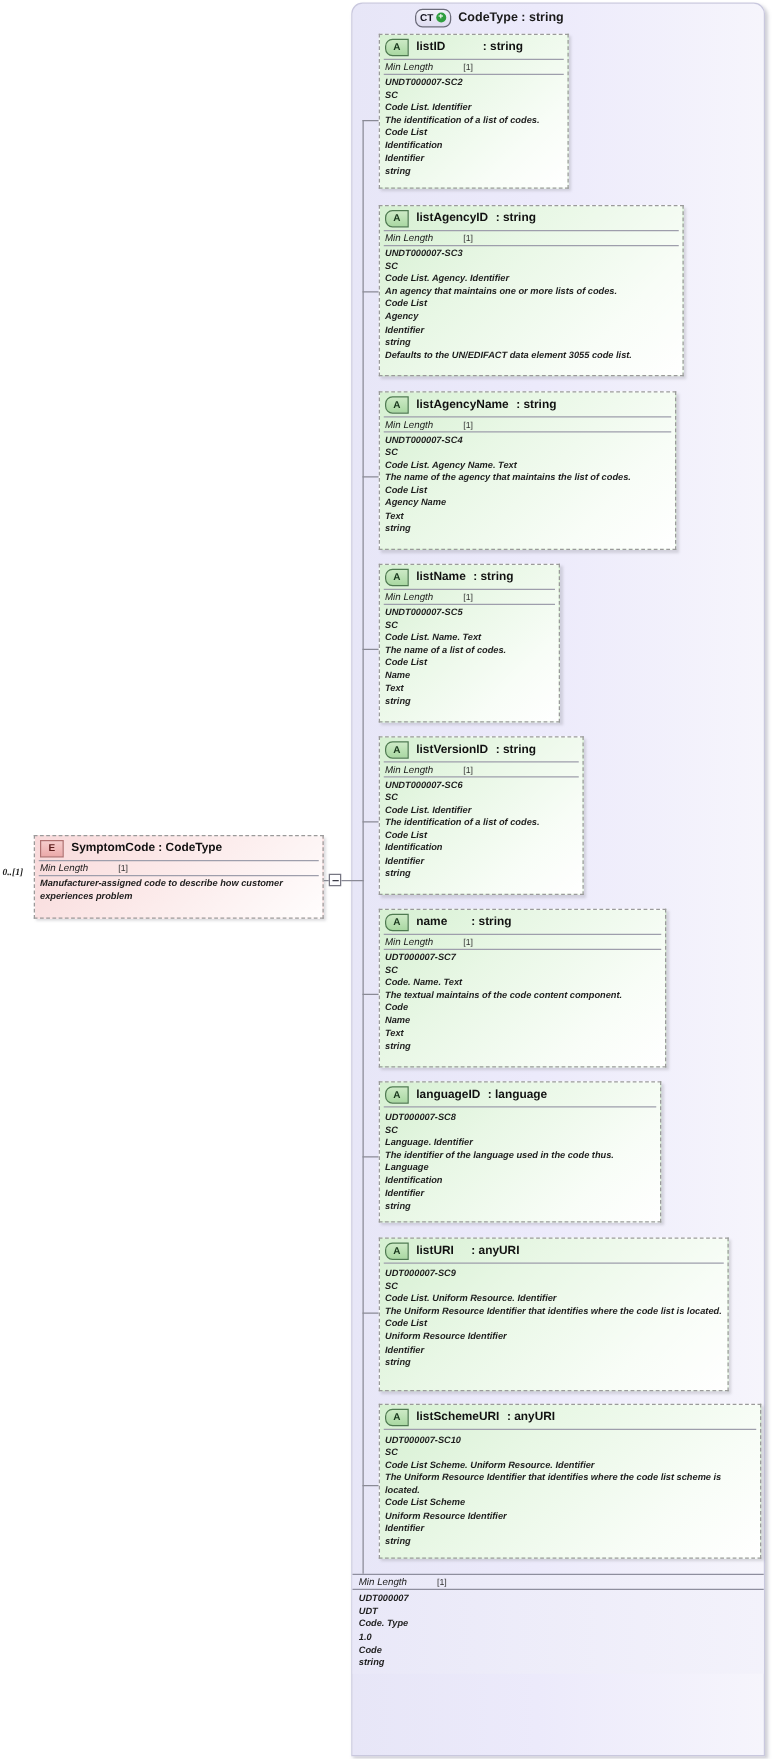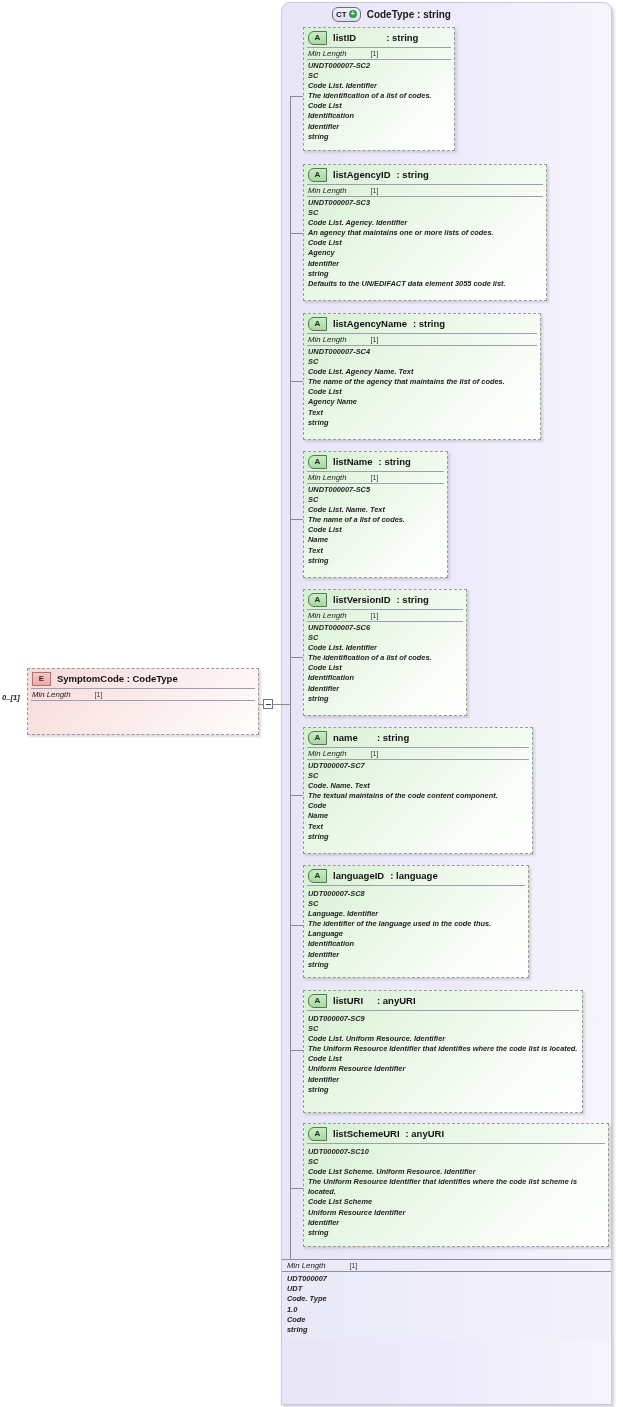--- a/index.html
+++ b/index.html
@@ -73,21 +73,21 @@
     z-index:4;
   }
   .e-badge{
     display:inline-flex;align-items:center;justify-content:center;
     width:17px;height:12px;font-size:8px;font-weight:bold;color:#5a1b1b;
     border:1px solid #b07070;
     background:linear-gradient(180deg,#f6cccc,#eba9a9);
   }
   .card-left{
     position:absolute;left:2px;top:693px;font-size:7.6px;font-style:italic;
-    font-weight:bold;color:#222;z-index:5;
+    font-weight:bold;color:#222;z-index:5;font-family:Liberation Serif, serif;
   }
   .link-h{position:absolute;background:#8a8a96;height:1px;z-index:3;}
   .minusbox{
     position:absolute;left:263px;top:699px;width:10px;height:10px;box-sizing:border-box;
     border:1px solid #767682;background:#fdfdff;z-index:5;
   }
   .minusbox:after{
     content:"";position:absolute;left:2px;top:4px;width:5px;height:1px;background:#3b3b47;
   }
 
@@ -350,17 +350,21 @@
   <div class="attr-head">
     <span class="e-badge">E</span>
     <span class="a-name">SymptomCode : CodeType</span>
   </div>
   <div class="hr"></div>
   <div class="minlen">
     <span>Min Length</span>
     <span class="card">[1]</span>
   </div>
   <div class="hr"></div>
+  <div class="doclines">
+    <div>Manufacturer-assigned code to describe how customer</div>
+    <div>experiences problem</div>
+  </div>
 </div>
 
 <div class="link-h" style="left:259px;top:704px;width:5px;"></div>
 <div class="link-h" style="left:273px;top:704px;width:18px;"></div>
 <div class="minusbox"></div>
 
 </body></html>

